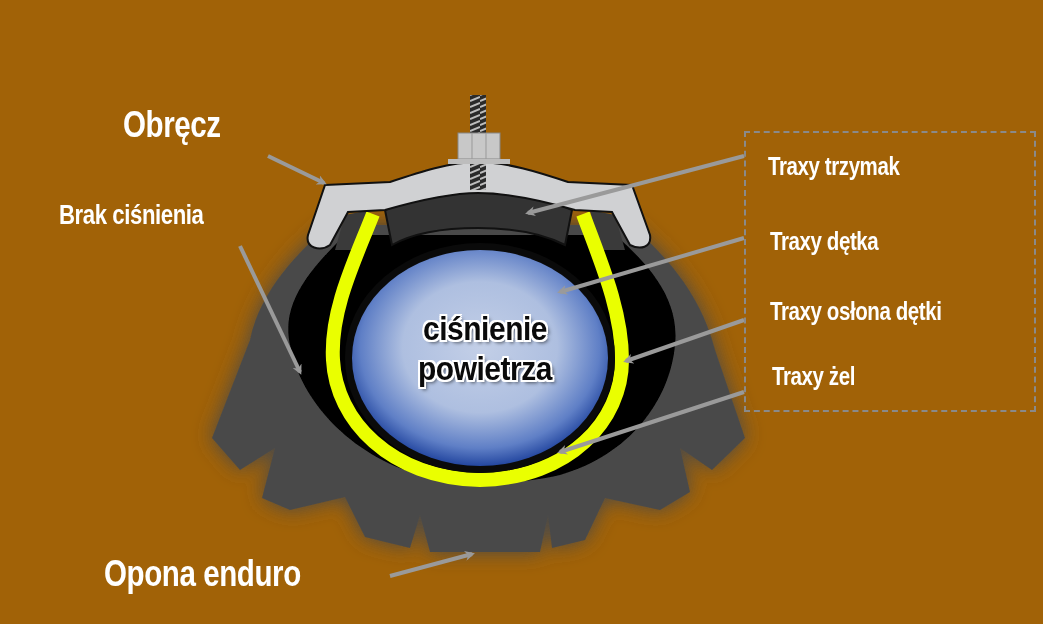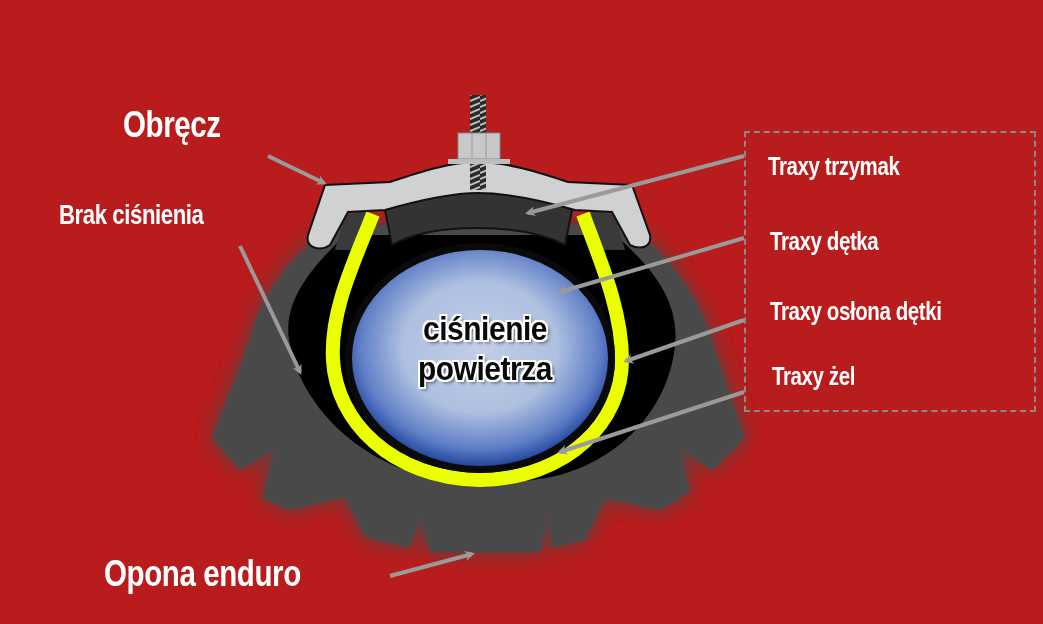--- a/index.html
+++ b/index.html
@@ -1,20 +1,20 @@
 <!DOCTYPE html>
 <html><head>
 <meta charset="utf-8">
 <style>
   html, body { margin: 0; padding: 0; background: #000; }
   #stage {
     position: relative;
     width: 1043px;
     height: 624px;
-    background: #b91c1c;
+    background: #a16207;
     overflow: hidden;
     font-family: "Liberation Sans", "DejaVu Sans", sans-serif;
   }
   #stage svg.art { position: absolute; left: 0; top: 0; }
   .label {
     position: absolute;
     color: #ffffff;
     font-weight: bold;
     white-space: nowrap;
     letter-spacing: -0.5px;

